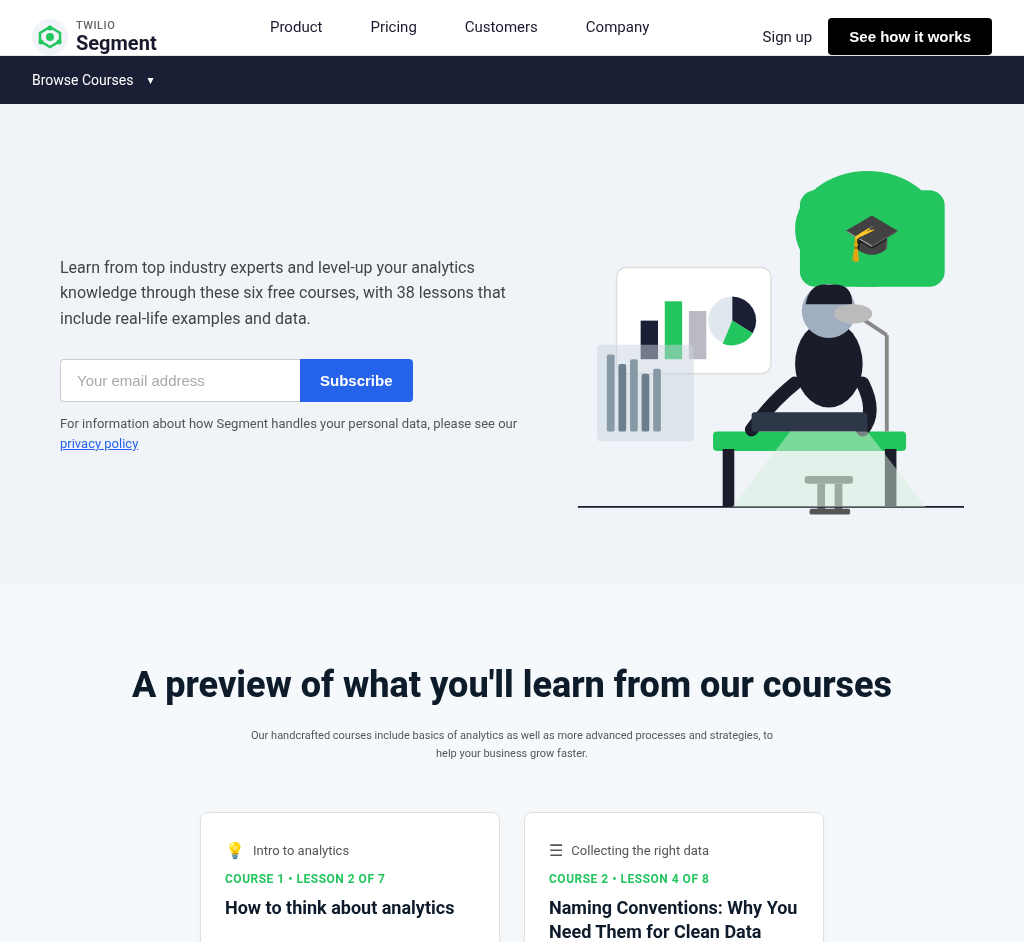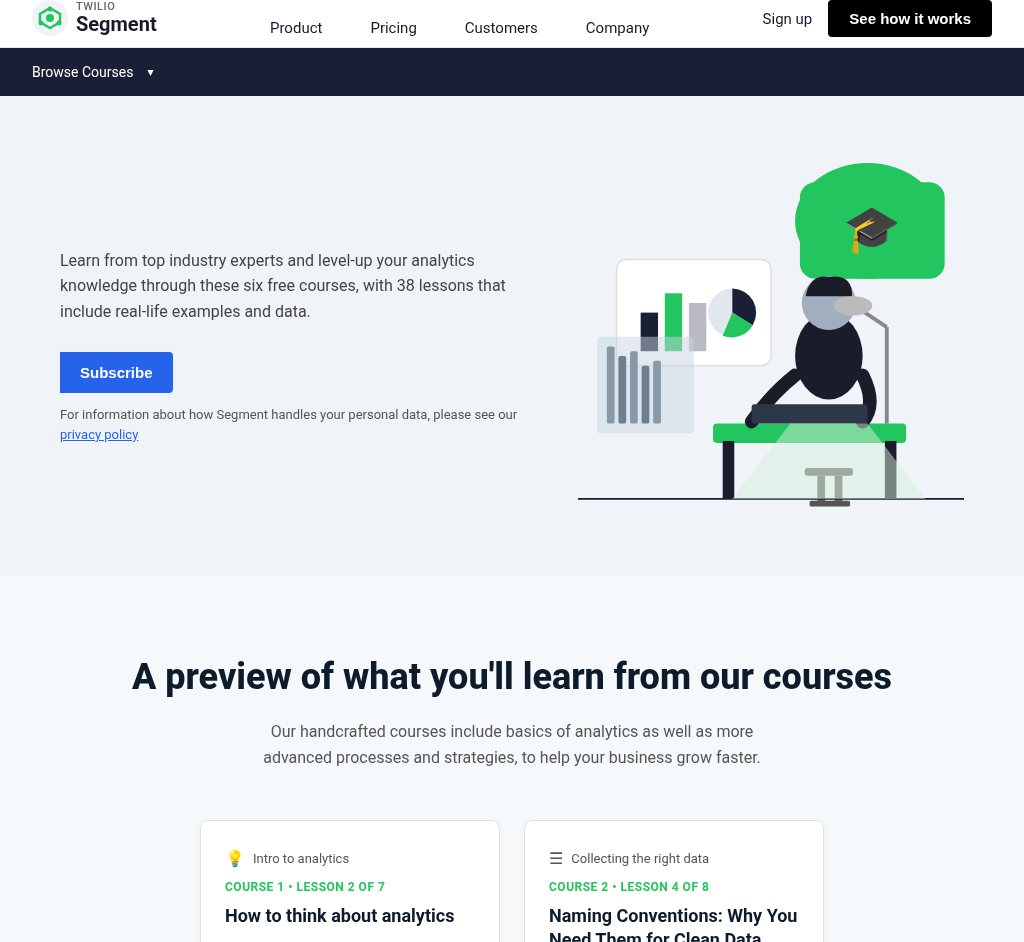--- a/index.html
+++ b/index.html
@@ -2,23 +2,23 @@
 <html><head>
   <meta charset="utf-8">
   <style>
     *, *::before, *::after { box-sizing: border-box; margin: 0; padding: 0; }
     body { font-family: -apple-system, BlinkMacSystemFont, 'Segoe UI', Roboto, sans-serif; background: #f6f9fc; color: #1a1a2e; }
 
     
     nav {
       background: #fff;
       display: flex;
-      align-items: flex-start;
+      align-items: flex-end;
       padding: 0 32px;
-      height: 48px;
+      height: 56px;
       border-bottom: 1px solid #e8e8e8;
       position: sticky;
       top: 0;
       z-index: 100;
     }
     .nav-logo { display: flex; align-items: center; gap: 8px; text-decoration: none; }
     .logo-icon { width: 36px; height: 36px; }
     .logo-text { font-size: 20px; font-weight: 700; color: #1a1a2e; }
     .logo-sub { font-size: 11px; color: #666; font-weight: 500; letter-spacing: 0.5px; display: block; line-height: 1; }
     .nav-links { display: flex; gap: 0; margin: 0 auto; }
@@ -137,21 +137,21 @@
       text-align: center;
     }
     .preview-title {
       font-size: 36px;
       font-weight: 800;
       color: #0d1b2a;
       margin-bottom: 20px;
       line-height: 1.2;
     }
     .preview-desc {
-      font-size: 16px;
+      font-size: 11px;
       color: #555;
       max-width: 540px;
       margin: 16px auto 50px;
       line-height: 1.6;
     }
 
     
     .course-cards {
       display: flex;
       gap: 24px;
@@ -233,20 +233,21 @@
   <div class="browse-courses">
     <span>Browse Courses</span>
     <span class="chevron-down">▾</span>
   </div>
 </div>
 
 <section class="hero">
   <div class="hero-content">
     <p class="hero-desc">Learn from top industry experts and level-up your analytics knowledge through these six free courses, with 38 lessons that include real-life examples and data.</p>
     <div class="hero-form">
+      <input class="hero-input" type="email" placeholder="Your email address" style="">
       <button class="hero-subscribe">Subscribe</button>
     </div>
     <p class="hero-privacy">
       <span>For information about how Segment handles your personal data, please see our</span>
       <a href="#">privacy policy</a>
     </p>
   </div>
 
   <div class="hero-illustration">
 

